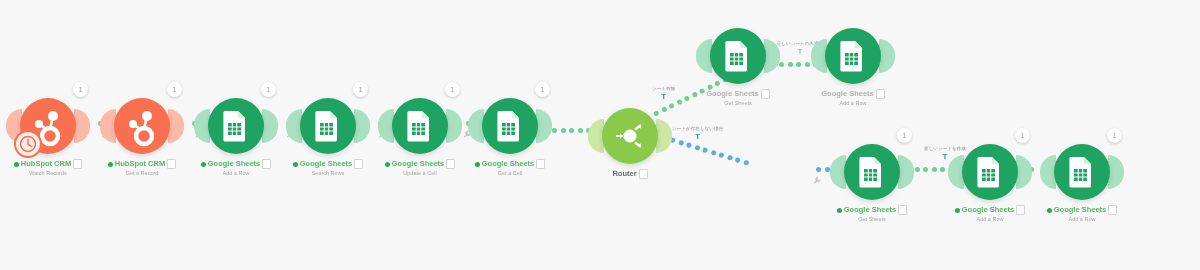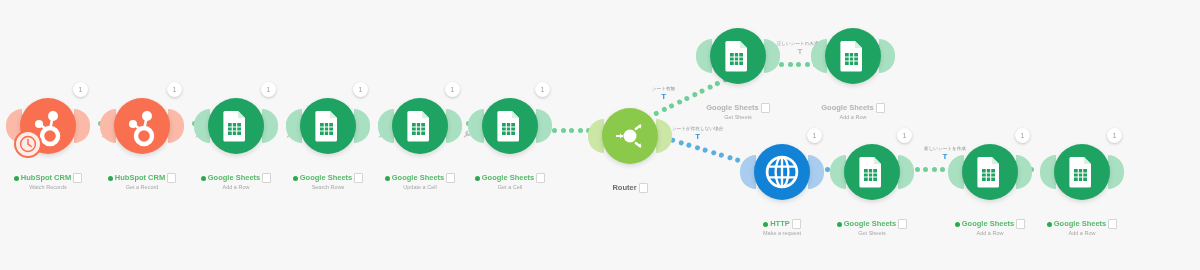--- a/index.html
+++ b/index.html
@@ -47,21 +47,21 @@
   }
   
   .clock{
     position:absolute;left:-6px;bottom:-4px;width:24px;height:24px;border-radius:50%;
     background:#fdece7;border:2px solid #f8704f;
     display:flex;align-items:center;justify-content:center;
   }
   
   .wrench{position:absolute;width:9px;height:9px;opacity:.45;}
 
-  .caption{margin-top:19px;line-height:1.15;}
+  .caption{margin-top:5px;line-height:1.15;}
   .cap-title{font-size:7.5px;font-weight:bold;color:#53b96a;white-space:nowrap;}
   .cap-title.gray{color:#b3b3b3;}
   .cap-title .dotico{display:inline-block;width:5px;height:5px;border-radius:50%;background:#2ea84f;margin-right:2px;vertical-align:middle;}
   .cap-chip{display:inline-block;width:7px;height:8px;border:1px solid #d4d4d4;border-radius:1px;margin-left:2px;vertical-align:middle;background:#fff;}
   .cap-sub{font-size:5.5px;color:#a7a7a7;margin-top:1px;white-space:nowrap;}
 
   
   .flabel{position:absolute;text-align:center;white-space:nowrap;}
   .flabel .ftxt{font-size:4.6px;color:#8d8d8d;}
   .flabel .ficon{font-size:8px;font-weight:bold;line-height:8px;margin-top:2px;}
@@ -395,36 +395,20 @@
             <use href="#ic-sheet"></use>
           </svg>
       </div>
     </div>
     <div class="caption">
       <div class="cap-title gray"><span>Google Sheets</span><span class="cap-chip"></span></div>
       <div class="cap-sub">Add a Row</div>
     </div>
   </div>
 
-  <div class="node" style="left:722px;top:144px;">
-    <div class="circ-wrap">
-      <div class="sock l httpC"></div>
-      <div class="sock r httpC"></div>
-      <div class="circ http">
-        <svg width="34" height="34" viewBox="0 0 32 32">
-            <use href="#ic-globe"></use>
-          </svg>
-      </div>
-      <div class="badge">1</div>
-    </div>
-    <div class="caption">
-      <div class="cap-title"><span class="dotico"></span><span>HTTP</span><span class="cap-chip"></span></div>
-      <div class="cap-sub">Make a request</div>
-    </div>
-  </div>
 
   <div class="node" style="left:812px;top:144px;">
     <div class="circ-wrap">
       <div class="sock l gsC"></div>
       <div class="sock r gsC"></div>
       <div class="circ gs">
         <svg width="32" height="32" viewBox="0 0 32 32">
             <use href="#ic-sheet"></use>
           </svg>
       </div>

